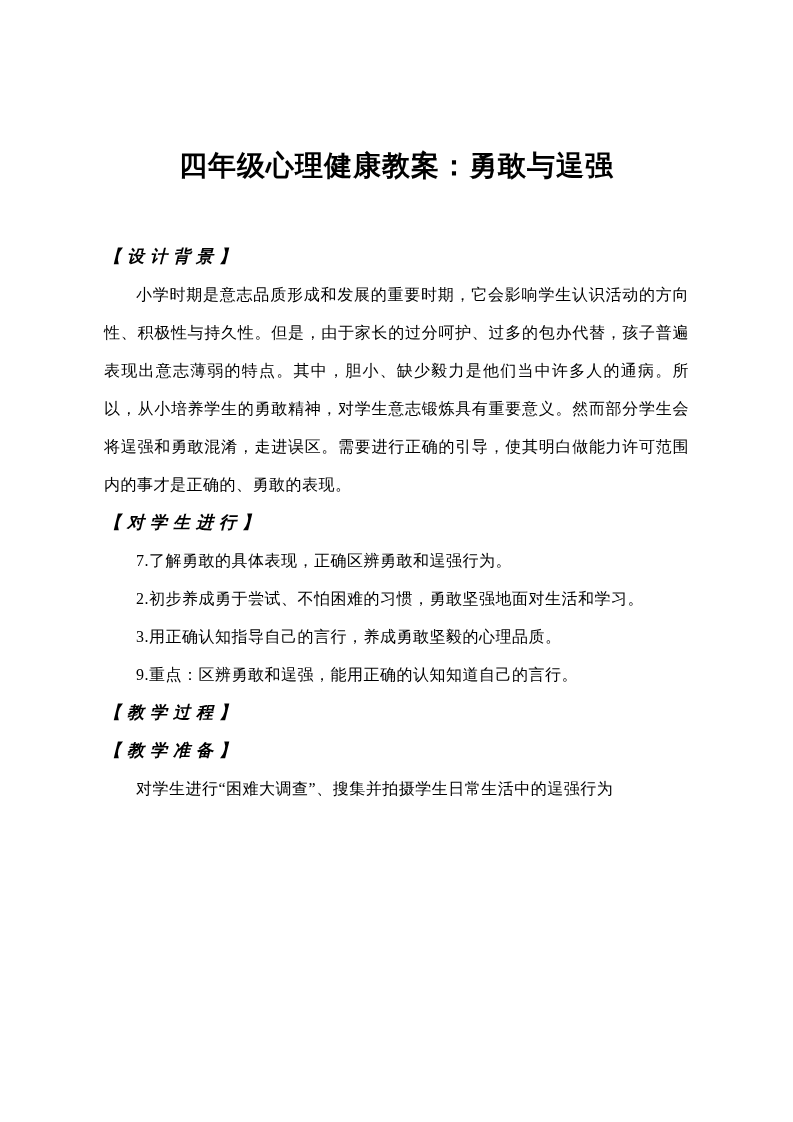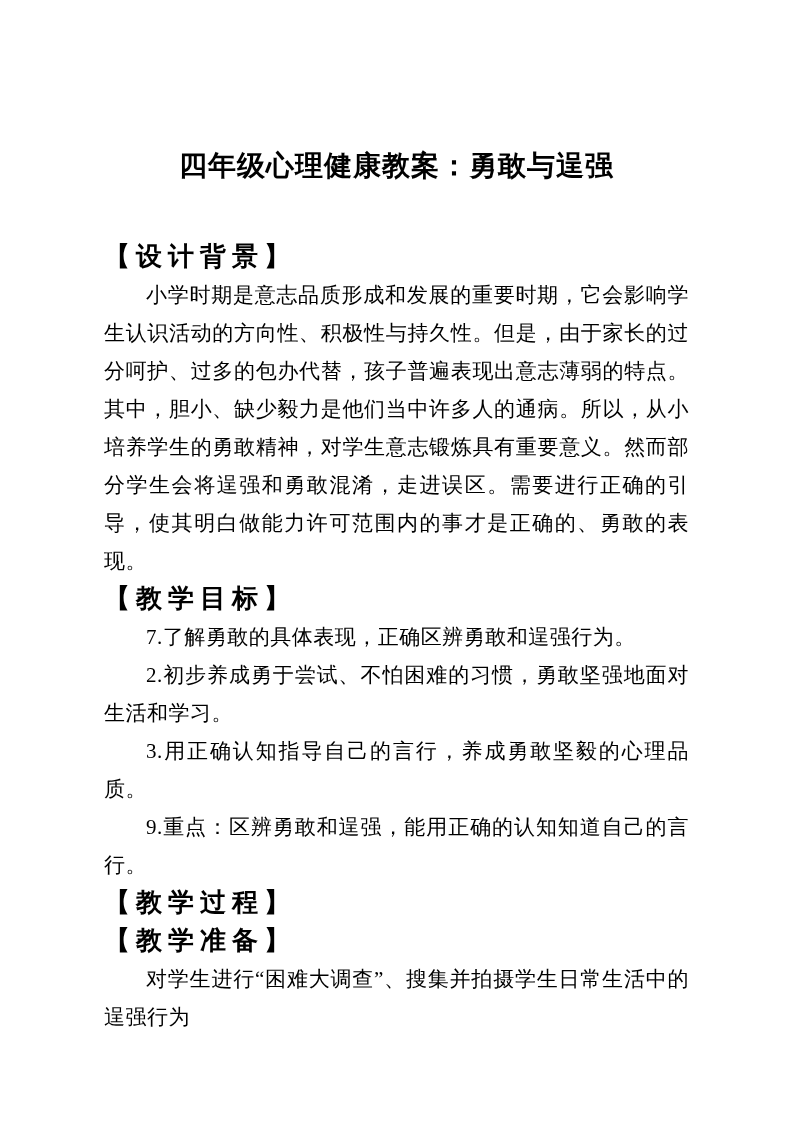--- a/index.html
+++ b/index.html
@@ -29,28 +29,29 @@
   }
   .doc-body {
     font-size: 21px;
     line-height: 38px;
   }
   .section {
     margin: 0;
   }
   .section-heading {
     font-weight: bold;
-    font-size: 26px;
+    font-size: 17px;
     line-height: 38px;
     letter-spacing: 6px;
     margin: 0;
+    font-style: italic;
   }
   .para {
     margin: 0;
-    font-size: 21px;
+    font-size: 16px;
     line-height: 38px;
     text-indent: 2em;
     text-align: justify;
     letter-spacing: 0.5px;
   }
 </style>
 </head>
 <body>
 
 <div class="page">
@@ -58,21 +59,21 @@
   <h1 class="doc-title">四年级心理健康教案：勇敢与逞强</h1>
 
   <div class="doc-body">
 
     <section class="section">
       <div class="section-heading">【设计背景】</div>
       <p class="para">小学时期是意志品质形成和发展的重要时期，它会影响学生认识活动的方向性、积极性与持久性。但是，由于家长的过分呵护、过多的包办代替，孩子普遍表现出意志薄弱的特点。其中，胆小、缺少毅力是他们当中许多人的通病。所以，从小培养学生的勇敢精神，对学生意志锻炼具有重要意义。然而部分学生会将逞强和勇敢混淆，走进误区。需要进行正确的引导，使其明白做能力许可范围内的事才是正确的、勇敢的表现。</p>
     </section>
 
     <section class="section">
-      <div class="section-heading">【教学目标】</div>
+      <div class="section-heading">【对学生进行】</div>
       <p class="para">7.了解勇敢的具体表现，正确区辨勇敢和逞强行为。</p>
       <p class="para">2.初步养成勇于尝试、不怕困难的习惯，勇敢坚强地面对生活和学习。</p>
       <p class="para">3.用正确认知指导自己的言行，养成勇敢坚毅的心理品质。</p>
     </section>
 
     <section class="section">
       <p class="para">9.重点：区辨勇敢和逞强，能用正确的认知知道自己的言行。</p>
     </section>
 
     <section class="section">

